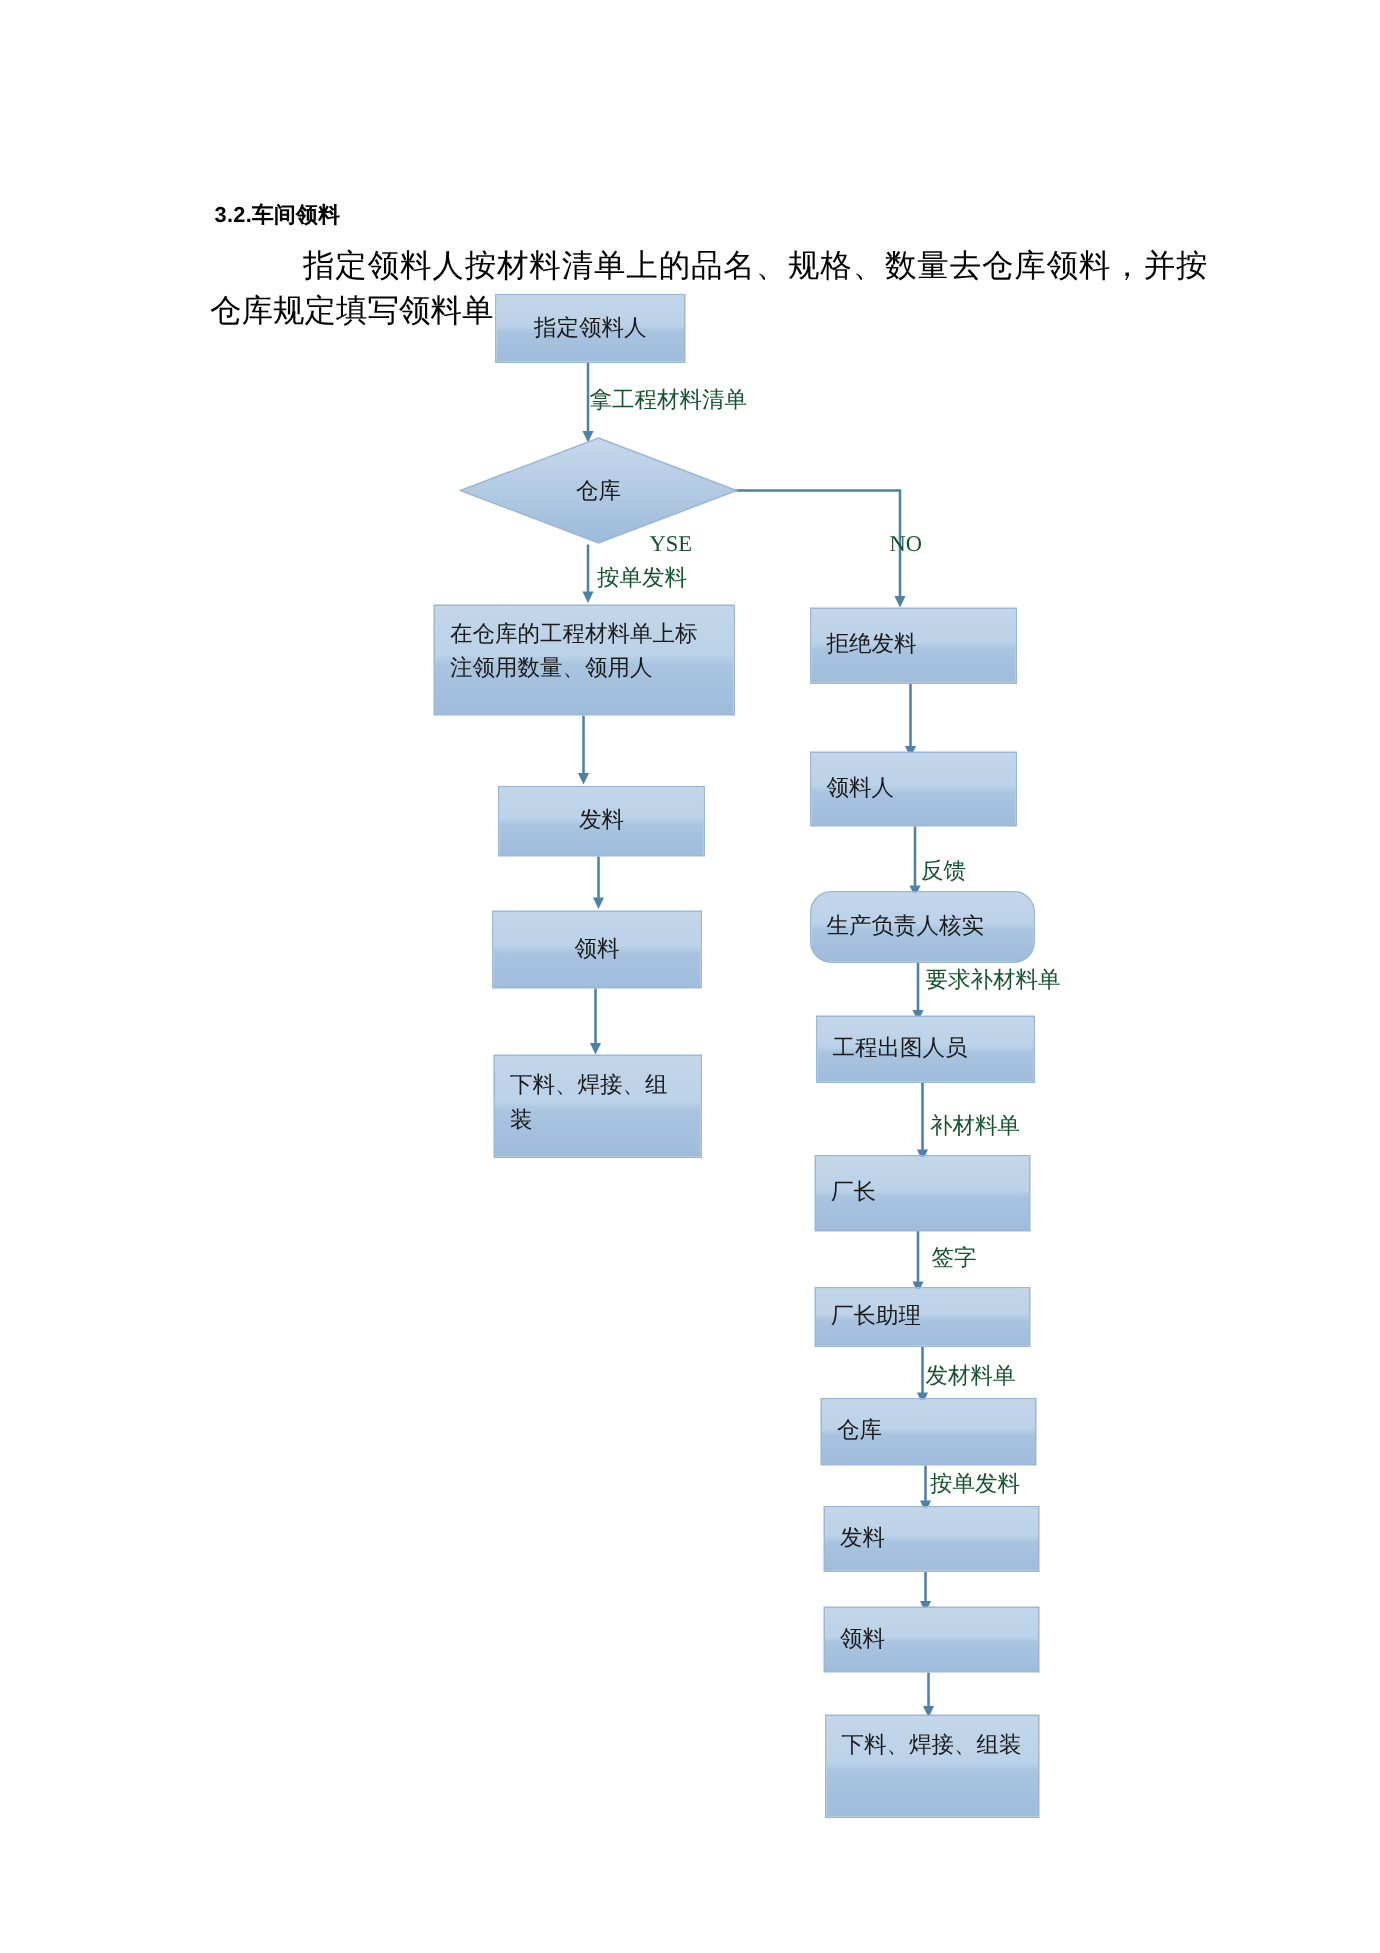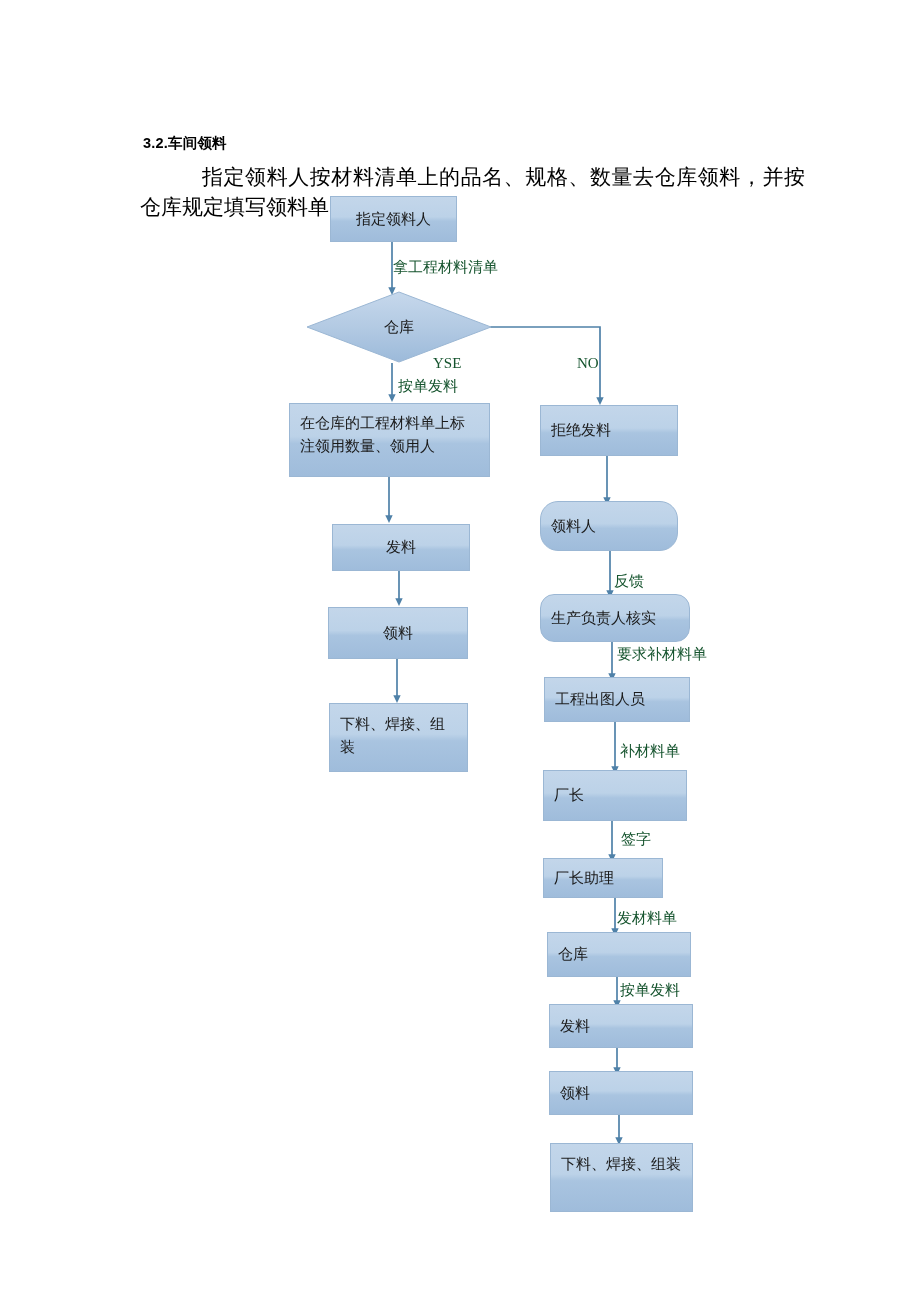--- a/index.html
+++ b/index.html
@@ -153,21 +153,21 @@
         </linearGradient>
       </defs>
       <polygon points="93,1 185,36 93,71 1,36" fill="url(#dg)" stroke="#9bb7d4" stroke-width="1"></polygon>
     </svg>
     <div class="diamond-label">仓库</div>
   </div>
 
   <div class="edge-label" style="left:406px; top:352px;margin-left:27px;">YSE</div>
   <div class="edge-label" style="left:398px; top:375px;">按单发料</div>
 
-  <div class="edge-label" style="left:577px; top:352px;">NO</div>
+  <div class="edge-label" style="left:593px; top:352px;">NO</div>
 
   <div class="node left topal" style="left:289px; top:403px; width:201px; height:74px; padding-top:8px;">
     <span style="display:block; width:100%;">在仓库的工程材料单上标注领用数量、领用人</span>
   </div>
 
   <div class="node center" style="left:332px; top:524px; width:138px; height:47px;">
     <span>发料</span>
   </div>
 
   <div class="node center" style="left:328px; top:607px; width:140px; height:52px;">
@@ -175,21 +175,21 @@
   </div>
 
   <div class="node left topal" style="left:329px; top:703px; width:139px; height:69px; padding-top:9px;">
     <span style="display:block; width:100%;">下料、焊接、组装</span>
   </div>
 
   <div class="node left" style="left:540px; top:405px; width:138px; height:51px;">
     <span>拒绝发料</span>
   </div>
 
-  <div class="node left" style="left:540px; top:501px; width:138px; height:50px;border-radius:18px;">
+  <div class="node left" style="left:540px; top:501px; width:138px; height:50px;">
     <span>领料人</span>
   </div>
 
   <div class="edge-label" style="left:614px; top:570px;">反馈</div>
 
   <div class="node left" style="left:540px; top:594px; width:150px; height:48px;border-radius:14px;">
     <span>生产负责人核实</span>
   </div>
 
   <div class="edge-label" style="left:617px; top:643px;">要求补材料单</div>
@@ -199,21 +199,21 @@
   </div>
 
   <div class="edge-label" style="left:620px; top:740px;">补材料单</div>
 
   <div class="node left" style="left:543px; top:770px; width:144px; height:51px;">
     <span>厂长</span>
   </div>
 
   <div class="edge-label" style="left:621px; top:828px;">签字</div>
 
-  <div class="node left" style="left:543px; top:858px; width:120px; height:40px;">
+  <div class="node left" style="left:543px; top:858px; width:144px; height:40px;">
     <span>厂长助理</span>
   </div>
 
   <div class="edge-label" style="left:617px; top:907px;">发材料单</div>
 
   <div class="node left" style="left:547px; top:932px; width:144px; height:45px;">
     <span>仓库</span>
   </div>
 
   <div class="edge-label" style="left:620px; top:979px;">按单发料</div>

